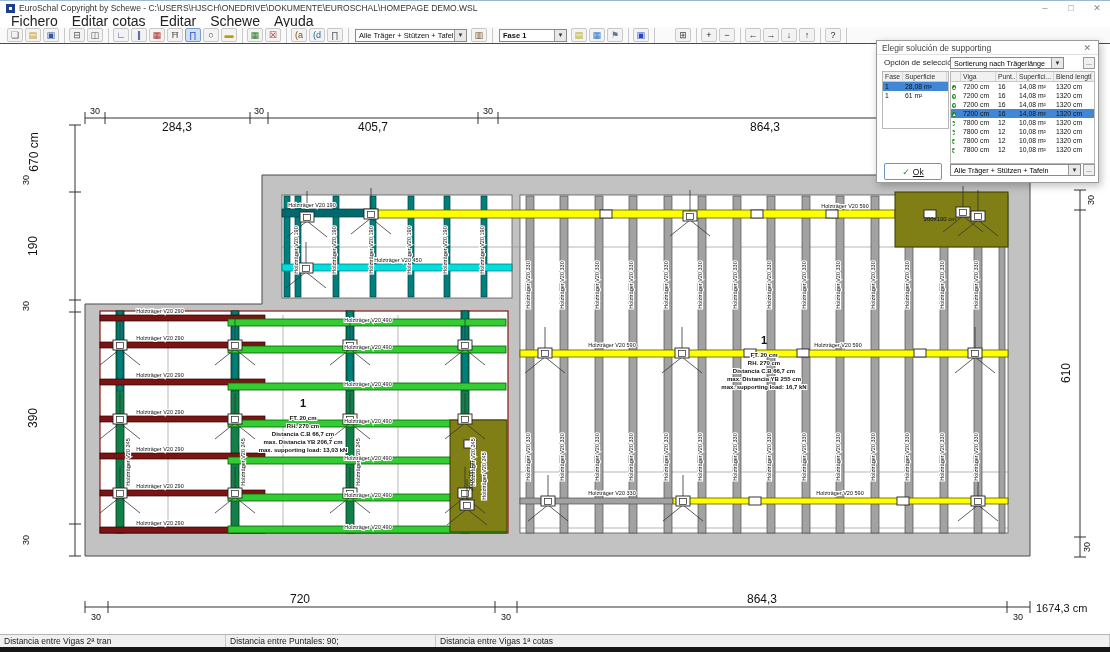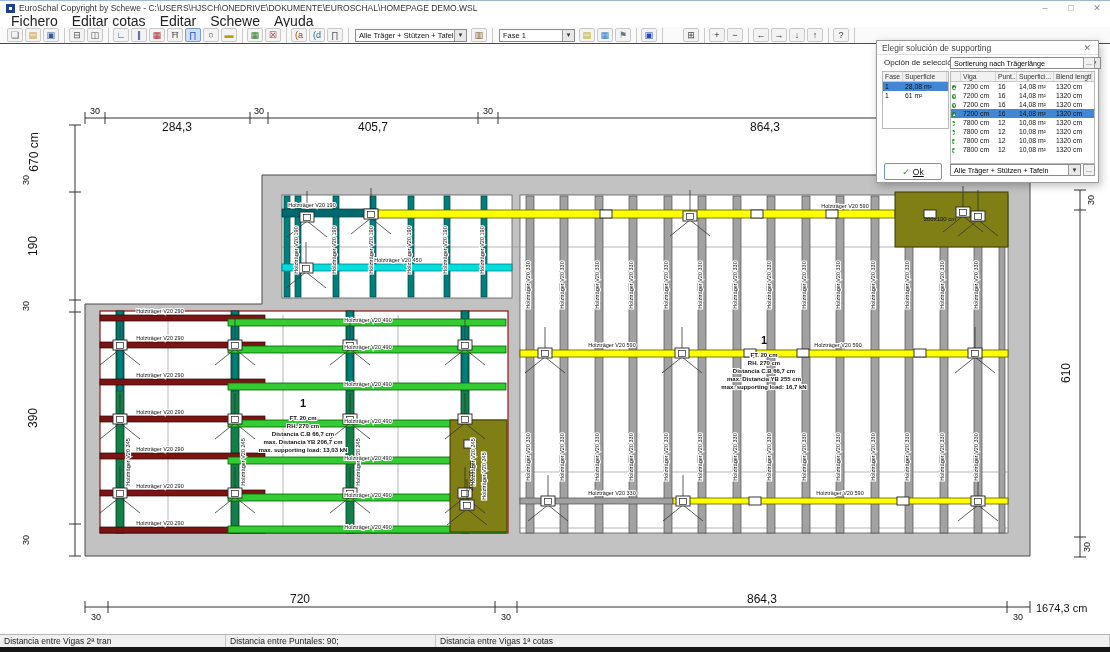--- a/index.html
+++ b/index.html
@@ -473,21 +473,21 @@
     </div>
     <div class="combo" style="width: 112px;">
       <span class="cval">Alle Träger + Stützen + Tafeln</span>
       <span class="carr">▼</span>
     </div>
     <div class="tgroup">
       <span class="tbtn">
         <span style="color: rgb(122, 90, 42);">▥</span>
       </span>
     </div>
-    <div class="combo" style="width: 76px;">
+    <div class="combo" style="width: 68px; font-weight: bold;">
       <span class="cval">Fase 1</span>
       <span class="carr">▼</span>
     </div>
     <div class="tgroup">
       <span class="tbtn">
         <span style="color: rgb(184, 168, 32);">▤</span>
       </span>
       <span class="tbtn">
         <span style="color: rgb(47, 122, 200);">▦</span>
       </span>
@@ -550,21 +550,21 @@
       <div class="trow sel">
         <div style="width: 20px;">1</div>
         <div style="width: 44px;">28,08 m²</div>
       </div>
       <div class="trow">
         <div style="width: 20px;">1</div>
         <div style="width: 44px;">61 m²</div>
       </div>
     </div>
 
-  <div class="dcombo" style="left:73px;top:16px;width:151px;">
+  <div class="dcombo" style="left:73px;top:16px;width:114px;">
     <span class="cval">Sortierung nach Trägerlänge</span>
     <span class="carr">▼</span>
   </div>
   <div class="dots" style="left:206px;top:16px;">...</div>
 
   <div class="rtable" id="rtable">
       <div class="thead">
         <div style="width: 10px;"></div>
         <div style="width: 35px;">Viga</div>
         <div style="width: 21px;">Punt...</div>

